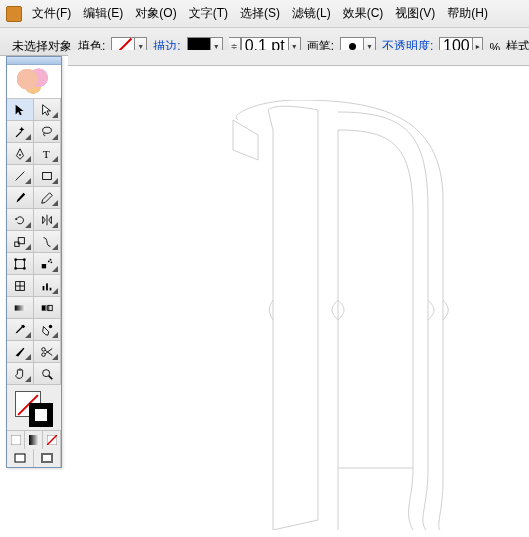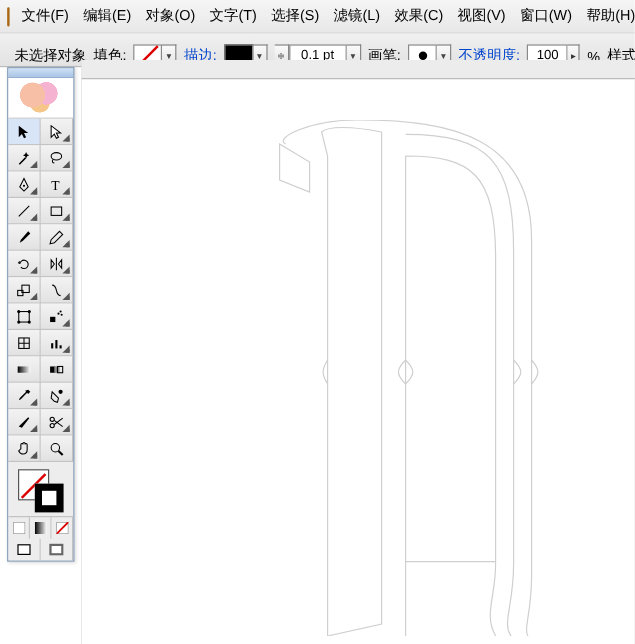--- a/index.html
+++ b/index.html
@@ -66,21 +66,21 @@
   border: 1px solid #888; border-left: none;
   background: linear-gradient(#fafafa,#e4e4e4);
   display:inline-flex; align-items:center; justify-content:center;
   font-size: 8px; color:#444;
 }
 .link-like { color: #0044cc; cursor: default; }
 .numfield {
   height: 18px; width: 48px;
   border: 1px solid #888;
   background: #fff;
-  font-size: 11px;
+  font-size: 16px;
   padding: 0 2px;
   text-align: center;
 }
 .numfield.small { width: 34px; }
 .brush-dot {
   width: 24px; height: 18px; border:1px solid #888; background:#fff;
   display:inline-flex; align-items:center; justify-content:center;
 }
 .brush-dot .dot { width:7px; height:7px; border-radius:50%; background:#000; }
 .percent { white-space:nowrap; }
@@ -189,21 +189,20 @@
 <div class="menubar">
   <div class="app-icon"></div>
   <div class="menu-item">文件(F)</div>
   <div class="menu-item">编辑(E)</div>
   <div class="menu-item">对象(O)</div>
   <div class="menu-item">文字(T)</div>
   <div class="menu-item">选择(S)</div>
   <div class="menu-item">滤镜(L)</div>
   <div class="menu-item">效果(C)</div>
   <div class="menu-item">视图(V)</div>
-  <div class="menu-item">窗口(W)</div>
   <div class="menu-item">帮助(H)</div>
 </div>
 
 <div class="optbar">
   <div class="grip"></div>
   <span class="opt-label">未选择对象</span>
   <span class="opt-label">填色:</span>
   <span style="display:flex">
     <span class="swatch nofill"></span>
     <span class="drop">▾</span>

